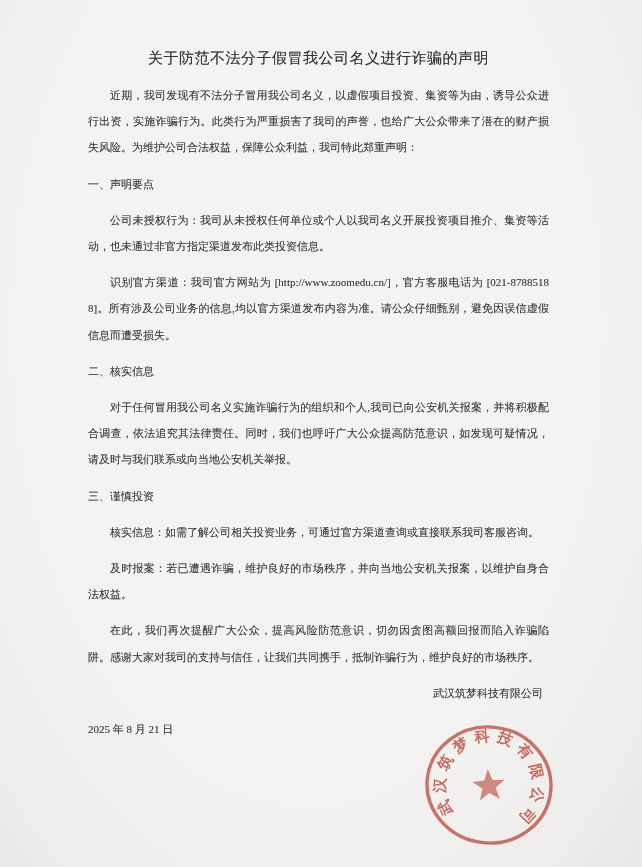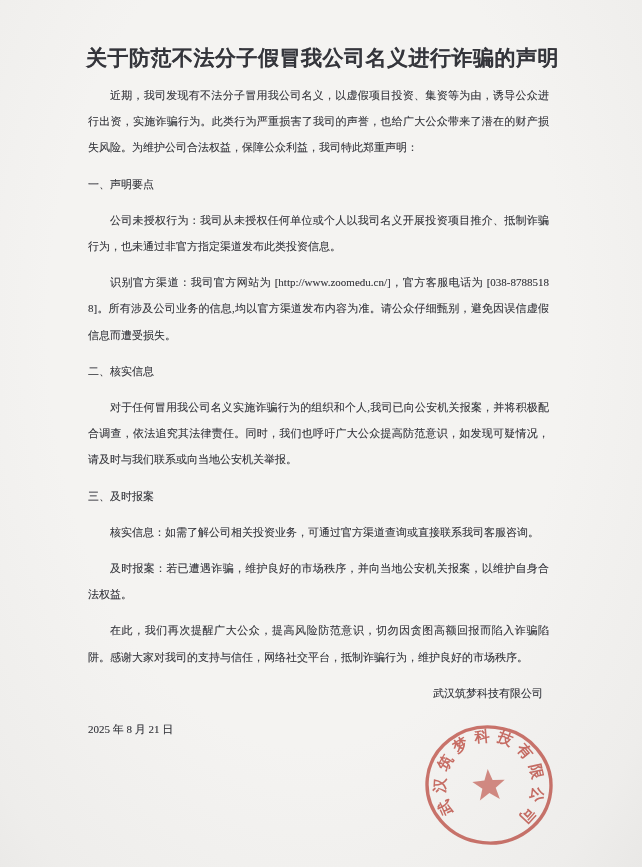--- a/index.html
+++ b/index.html
@@ -10,22 +10,22 @@
     background:radial-gradient(ellipse at 48% 38%, #f4f3f1 55%, #eeedeb 88%, #e9e8e6 100%);
     font-family:"Liberation Serif","DejaVu Serif",serif;
     color:#3b3c42;
     overflow:hidden;
   }
   .content {
     position:absolute; left:78px; top:44px; width:481px;
   }
   .doc-title {
     margin:0 0 9px 0;
-    font-size:21px; font-weight:bold; letter-spacing:0.5px;
-    line-height:28px; text-align:right; color:#34353b;
+    font-size:15px; font-weight:normal; letter-spacing:0.5px;
+    line-height:28px; text-align:center; color:#34353b;
     text-shadow:0 0 0.5px rgba(55,56,64,0.55);
   }
   .content p {
     margin:10px;
     font-size:11px; line-height:26.2px;
     text-align:justify;
     text-shadow:0 0 0.5px rgba(59,60,66,0.45);
     word-break:break-all;
   }
   p.indent { text-indent:2em; }
@@ -46,34 +46,34 @@
 
 <div class="paper">
   <div class="content">
 
     <h1 class="doc-title">关于防范不法分子假冒我公司名义进行诈骗的声明</h1>
 
     <p class="indent">近期，我司发现有不法分子冒用我公司名义，以虚假项目投资、集资等为由，诱导公众进行出资，实施诈骗行为。此类行为严重损害了我司的声誉，也给广大公众带来了潜在的财产损失风险。为维护公司合法权益，保障公众利益，我司特此郑重声明：</p>
 
     <div>
       <p class="heading">一、声明要点</p>
-      <p class="indent">公司未授权行为：我司从未授权任何单位或个人以我司名义开展投资项目推介、抵制诈骗行为，也未通过非官方指定渠道发布此类投资信息。</p>
-      <p class="indent">识别官方渠道：我司官方网站为 [http://www.zoomedu.cn/]，官方客服电话为 [038-87885188]。所有涉及公司业务的信息,均以官方渠道发布内容为准。请公众仔细甄别，避免因误信虚假信息而遭受损失。</p>
+      <p class="indent">公司未授权行为：我司从未授权任何单位或个人以我司名义开展投资项目推介、集资等活动，也未通过非官方指定渠道发布此类投资信息。</p>
+      <p class="indent">识别官方渠道：我司官方网站为 [http://www.zoomedu.cn/]，官方客服电话为 [021-87885188]。所有涉及公司业务的信息,均以官方渠道发布内容为准。请公众仔细甄别，避免因误信虚假信息而遭受损失。</p>
     </div>
 
     <div>
       <p class="heading">二、核实信息</p>
       <p class="indent">对于任何冒用我公司名义实施诈骗行为的组织和个人,我司已向公安机关报案，并将积极配合调查，依法追究其法律责任。同时，我们也呼吁广大公众提高防范意识，如发现可疑情况，请及时与我们联系或向当地公安机关举报。</p>
     </div>
 
     <div>
-      <p class="heading">三、及时报案</p>
+      <p class="heading">三、谨慎投资</p>
       <p class="indent">核实信息：如需了解公司相关投资业务，可通过官方渠道查询或直接联系我司客服咨询。</p>
       <p class="indent">及时报案：若已遭遇诈骗，维护良好的市场秩序，并向当地公安机关报案，以维护自身合法权益。</p>
-      <p class="indent">在此，我们再次提醒广大公众，提高风险防范意识，切勿因贪图高额回报而陷入诈骗陷阱。感谢大家对我司的支持与信任，网络社交平台，抵制诈骗行为，维护良好的市场秩序。</p>
+      <p class="indent">在此，我们再次提醒广大公众，提高风险防范意识，切勿因贪图高额回报而陷入诈骗陷阱。感谢大家对我司的支持与信任，让我们共同携手，抵制诈骗行为，维护良好的市场秩序。</p>
     </div>
 
     <p class="sig-company">武汉筑梦科技有限公司</p>
     <p class="sig-date">2025 年 8 月 21 日</p>
   </div>
 
   <svg class="seal" viewBox="0 0 170 170" xmlns="http://www.w3.org/2000/svg">
     <g transform="rotate(6 85 85)">
       <ellipse cx="85" cy="85" rx="62" ry="58" fill="none" stroke="#bf3b2f" stroke-width="3.4" opacity="0.78"></ellipse>
       <path id="sealArc" d="M 53.9 116.1 A 44 44 0 1 1 116.1 116.1" fill="none"></path>

